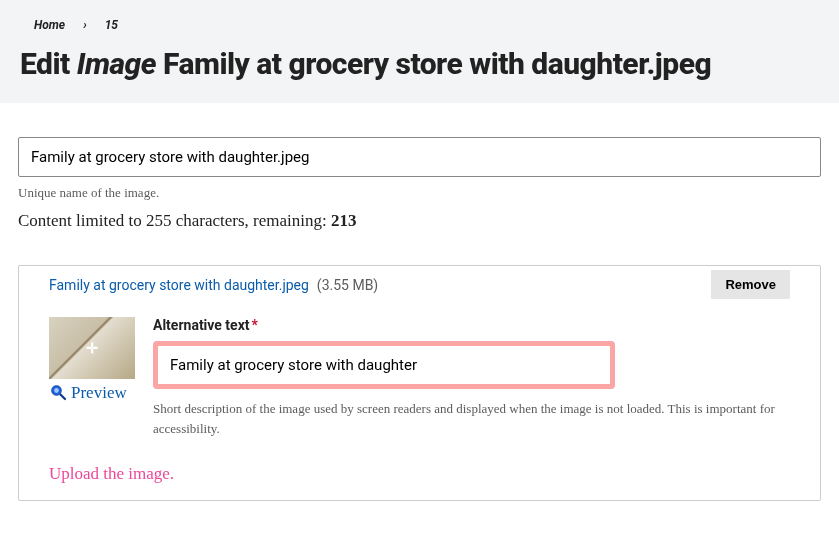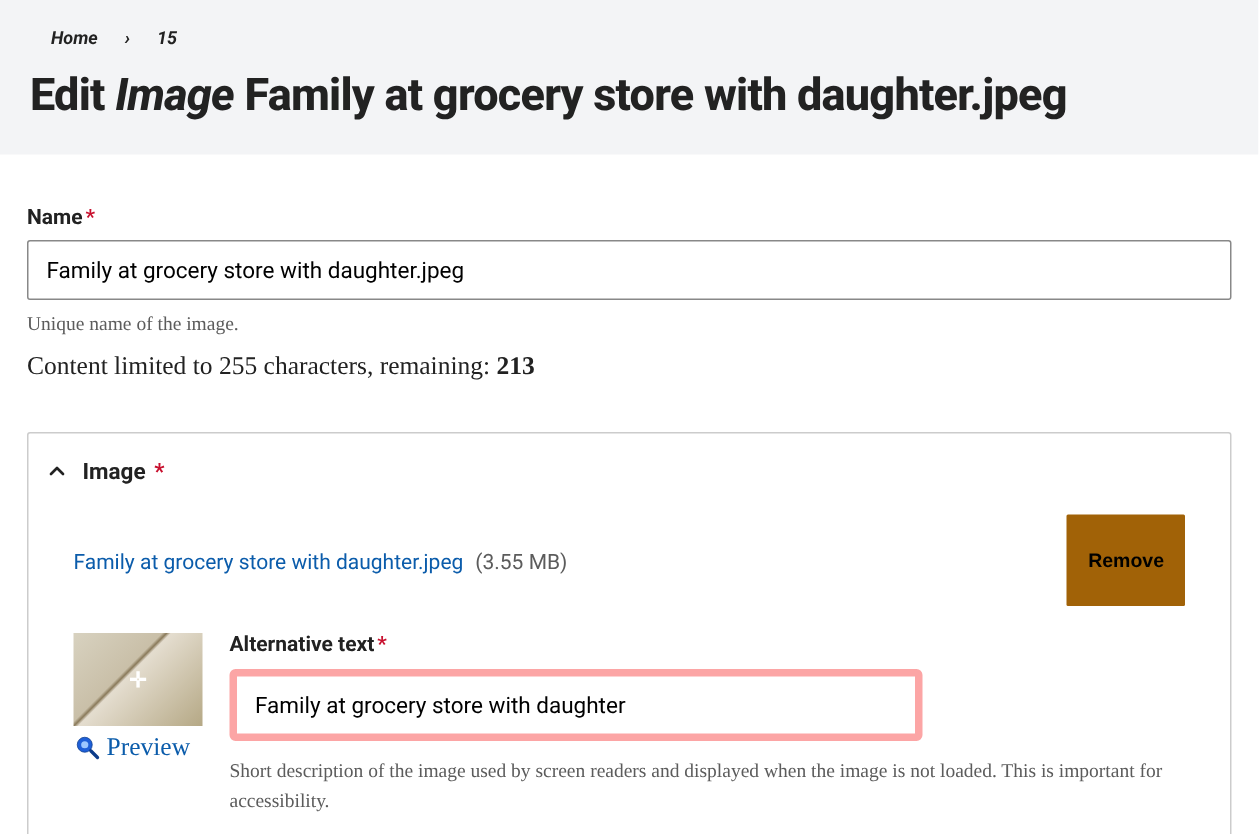--- a/index.html
+++ b/index.html
@@ -19,26 +19,26 @@
 .counter strong { font-weight: 700; text-align: right; }
 .panel { border: 1px solid #ccc; margin-top: 34px; border-radius: 2px; padding: 0; }
 .panel-header { display: flex; align-items: center; gap: 10px; padding: 16px 14px 16px 12px; cursor: pointer; }
 .panel-header .chev { width: 14px; height: 14px; display: flex; align-items: center; justify-content: center; }
 .panel-header .chev svg { width: 12px; height: 12px; }
 .panel-header .title { font-weight: 700; font-size: 15px; }
 .panel-body { padding: 4px 30px 16px 30px; }
 .file-row { display: flex; align-items: center; justify-content: space-between; margin-bottom: 18px; }
 .file-link { color: #0b5cab; text-decoration: none; font-size: 14px; cursor: pointer; }
 .file-size { color: #5c5c5c; font-size: 14px; margin-left: 4px; }
-.remove-btn { background: #a16207; border: none; padding: 23px 14px; font-size: 13px; font-weight: 700; cursor: pointer; border-radius: 1px; }
+.remove-btn { background: #e5e5e5; border: none; padding: 7px 14px; font-size: 13px; font-weight: 700; cursor: pointer; border-radius: 1px; }
 .img-row { display: flex; gap: 18px; align-items: flex-start; }
 .thumb-col { width: 86px; flex: 0 0 86px; }
 .thumb { width: 86px; height: 62px; background: linear-gradient(135deg, #d8d2c0 0%, #c9bfa8 40%, #8a7a5a 42%, #e4ddcf 44%, #b5a885 100%); position: relative; display: flex; align-items: center; justify-content: center; }
 .thumb::after { content: "✛"; color: #fff; font-size: 14px; font-weight: 700; }
-.preview-row { display: flex; align-items: center; gap: 4px; margin-top: 4px; cursor: pointer; }
+.preview-row { display: flex; align-items: flex-start; gap: 4px; margin-top: 4px; cursor: pointer; }
 .preview-row .zoom-icon { width: 18px; height: 18px; display: inline-flex; align-items: center; justify-content: center; }
 .preview-link { color: #0b5cab; font-family: Georgia, 'Times New Roman', serif; font-size: 17px; }
 .alt-col { flex: 1; }
 .alt-label { font-weight: 700; font-size: 14px; margin-bottom: 8px; display: block; }
 .alt-input { width: 100%; padding: 10px 12px; font-size: 15px; border: 5px solid #fca5a5; border-radius: 4px; font-family: inherit; max-width: 462px; }
 .alt-help { font-family: Georgia, 'Times New Roman', serif; font-size: 13px; color: #5c5c5c; margin-top: 10px; line-height: 1.5; max-width: 640px; }
 .upload-help { font-family: Georgia, 'Times New Roman', serif; font-size: 17px; color: #ec4899; margin-top: 26px; }
 </style>
 </head>
 <body>
@@ -50,38 +50,27 @@
     <span>15</span>
   </nav>
   <h1 class="page-title">
     <span>Edit</span>
     <span class="italic">Image</span>
     <span>Family at grocery store with daughter.jpeg</span>
   </h1>
 </div>
 
 <div class="content">
-  <label class="field-label">
-    <span>Name</span><span class="req">*</span>
-  </label>
   <input type="text" class="text-input" value="Family at grocery store with daughter.jpeg" style="">
   <div class="help-text">Unique name of the image.</div>
   <div class="counter">
     <span>Content limited to 255 characters, remaining: </span><strong>213</strong>
   </div>
 
   <div class="panel">
-    <div class="panel-header">
-      <span class="chev">
-        <svg viewBox="0 0 12 12">
-            <path d="M2 8 L6 4 L10 8" stroke="#222" stroke-width="1.8" fill="none" stroke-linecap="round" stroke-linejoin="round"></path>
-          </svg>
-      </span>
-      <span class="title"><span>Image</span> <span class="req">*</span></span>
-    </div>
     <div class="panel-body">
       <div class="file-row">
         <div>
           <a class="file-link">Family at grocery store with daughter.jpeg</a>
           <span class="file-size">(3.55 MB)</span>
         </div>
         <button class="remove-btn">Remove</button>
       </div>
 
       <div class="img-row">

